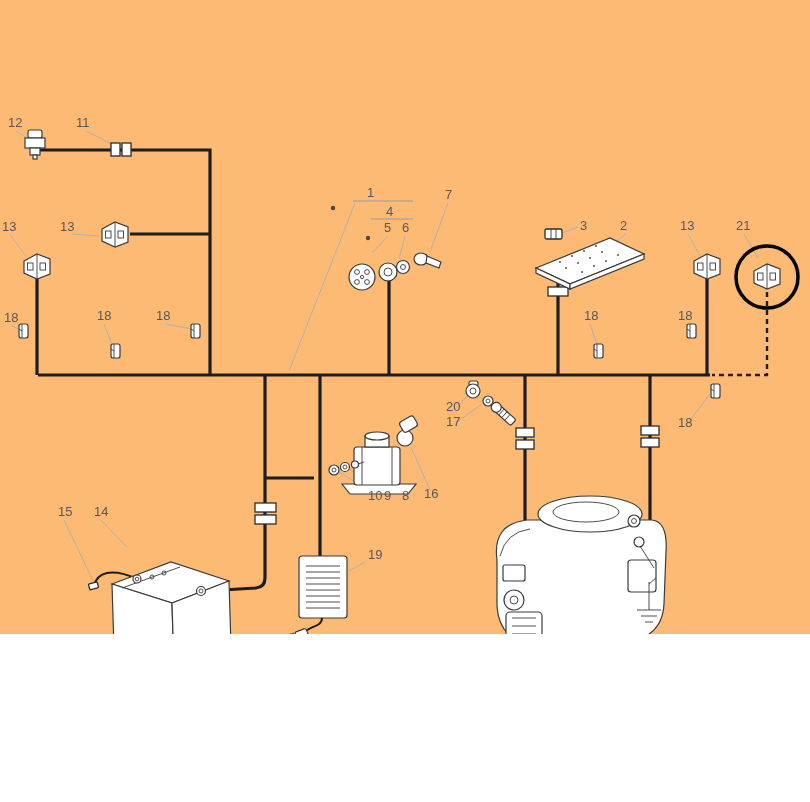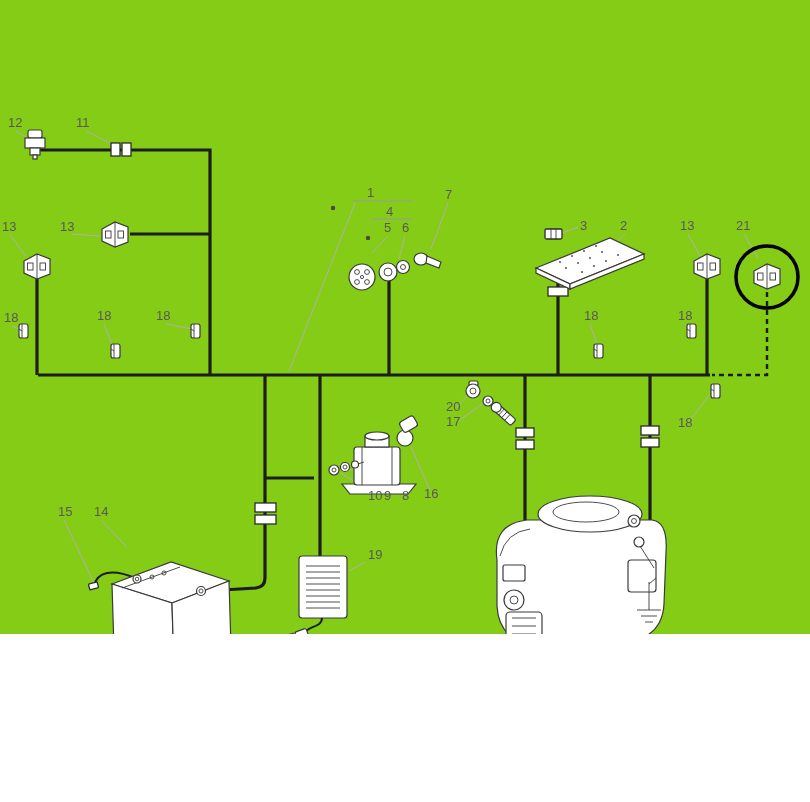--- a/index.html
+++ b/index.html
@@ -1,16 +1,16 @@
 <!DOCTYPE html>
 <html><head>
 <meta charset="utf-8">
 <style>
   html,body{margin:0;padding:0;background:#fff;}
-  #stage{position:relative;width:810px;height:634px;background:#84cc16;overflow:hidden;
+  #stage{position:relative;width:810px;height:634px;background:#fdba74;overflow:hidden;
          font-family:"Liberation Sans",sans-serif;}
   svg{display:block;}
   .part{fill:#ffffff;stroke:#3a3a3a;stroke-width:1.2;}
   .thin{fill:none;stroke:#3a3a3a;stroke-width:0.9;}
   .wire{fill:none;stroke:#1d1d1d;stroke-width:3.2;}
   .wire2{fill:none;stroke:#1d1d1d;stroke-width:2;}
   .dash{fill:none;stroke:#1d1d1d;stroke-width:2.4;stroke-dasharray:5 4;}
   .leader{stroke:#b0b0b0;stroke-width:1;}
   .under{stroke:#9a9a9a;stroke-width:1;}
   .lbl{font:13px "Liberation Sans",sans-serif;fill:#585858;}

